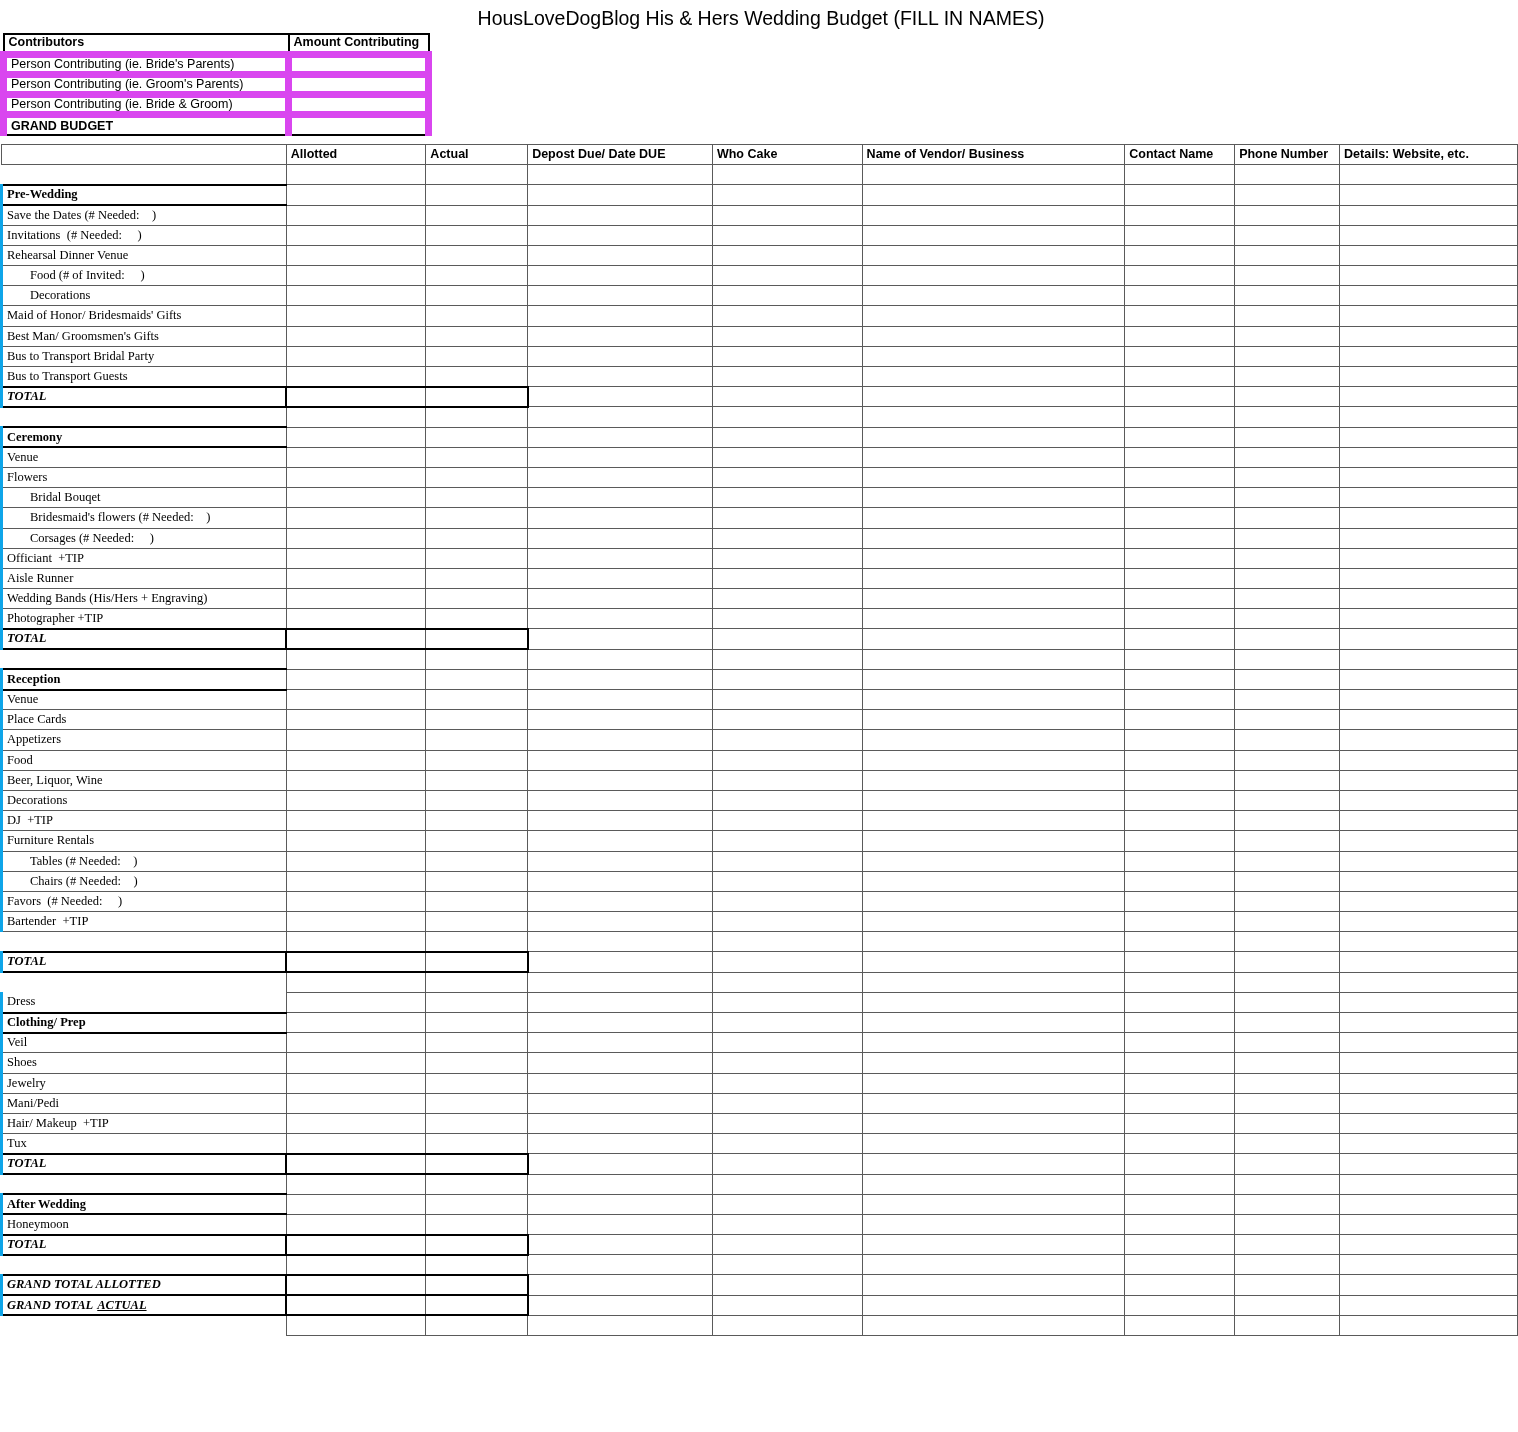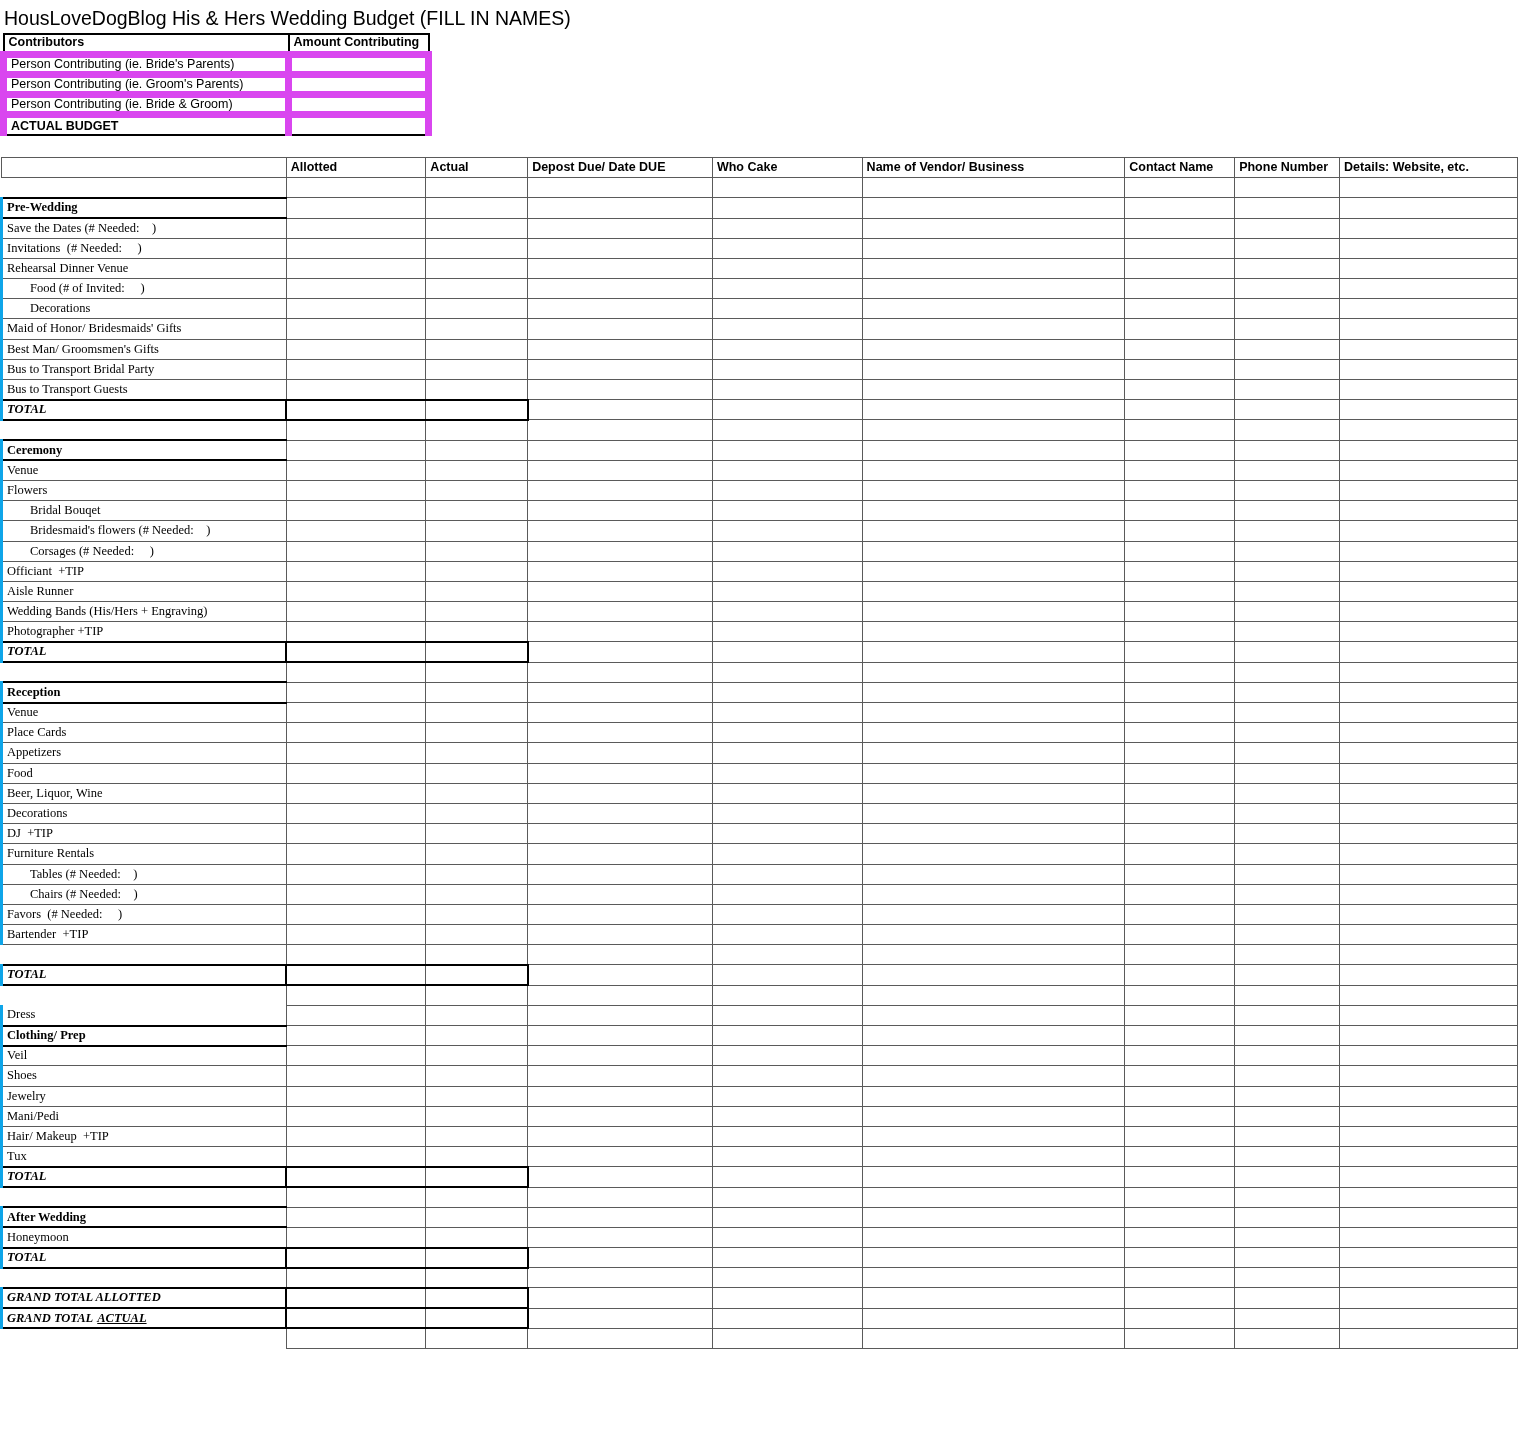--- a/index.html
+++ b/index.html
@@ -10,20 +10,21 @@
     color: #000;
   }
   .page { width: 1518px; overflow: hidden; }
   .title {
     font-size: 19.5px;
     font-weight: 400;
     margin: 0;
     padding: 7px 0 4px 4px;
     line-height: 22px;
     white-space: pre;
+    text-align: center;
   }
   table { border-collapse: collapse; table-layout: fixed; }
   td {
     height: 20.2px;
     padding: 0 3px 0 4px;
     font-size: 12.5px;
     line-height: 1.05;
     white-space: nowrap;
     overflow: hidden;
     vertical-align: middle;
@@ -31,21 +32,21 @@
   td span { white-space: pre; }
 
   
   .contrib { margin: 0; }
   .contrib td { border: 7px solid #d946ef; }
   .c-h  { font-weight: bold; border: 2px solid #000 !important; }
   .c-total { font-weight: bold; }
   .c-total-row td { border-bottom: 2px solid #000 !important; }
 
   
-  .main { margin-top: 21px; }
+  .main { margin-top: 8px; }
   .g { border: 1px solid #5a5a5a; }
   .colhead { font-weight: bold; }
   .corner { border: 1px solid #5a5a5a; }
   .lbl { border-left: 3px solid #0ea5e9; border-bottom: 1px solid #5a5a5a; font-family: Liberation Serif, serif; }
   .lbl-section {
     font-weight: bold;
     border-top: 2px solid #000;
     border-bottom: 2px solid #000;
   }
   .lbl-indent { padding-left: 27px; }
@@ -83,21 +84,21 @@
         </tr>
         <tr>
           <td><span>Person Contributing (ie. Groom's Parents)</span></td>
           <td></td>
         </tr>
         <tr>
           <td><span>Person Contributing (ie. Bride &amp; Groom)</span></td>
           <td></td>
         </tr>
         <tr class="c-total-row">
-          <td class="c-total"><span>ACTUAL BUDGET</span></td>
+          <td class="c-total"><span>GRAND BUDGET</span></td>
           <td></td>
         </tr>
       </tbody>
   </table>
 
   <table class="main">
     <colgroup>
       <col style="width:285px">
         <col style="width:140px">
         <col style="width:102px">

